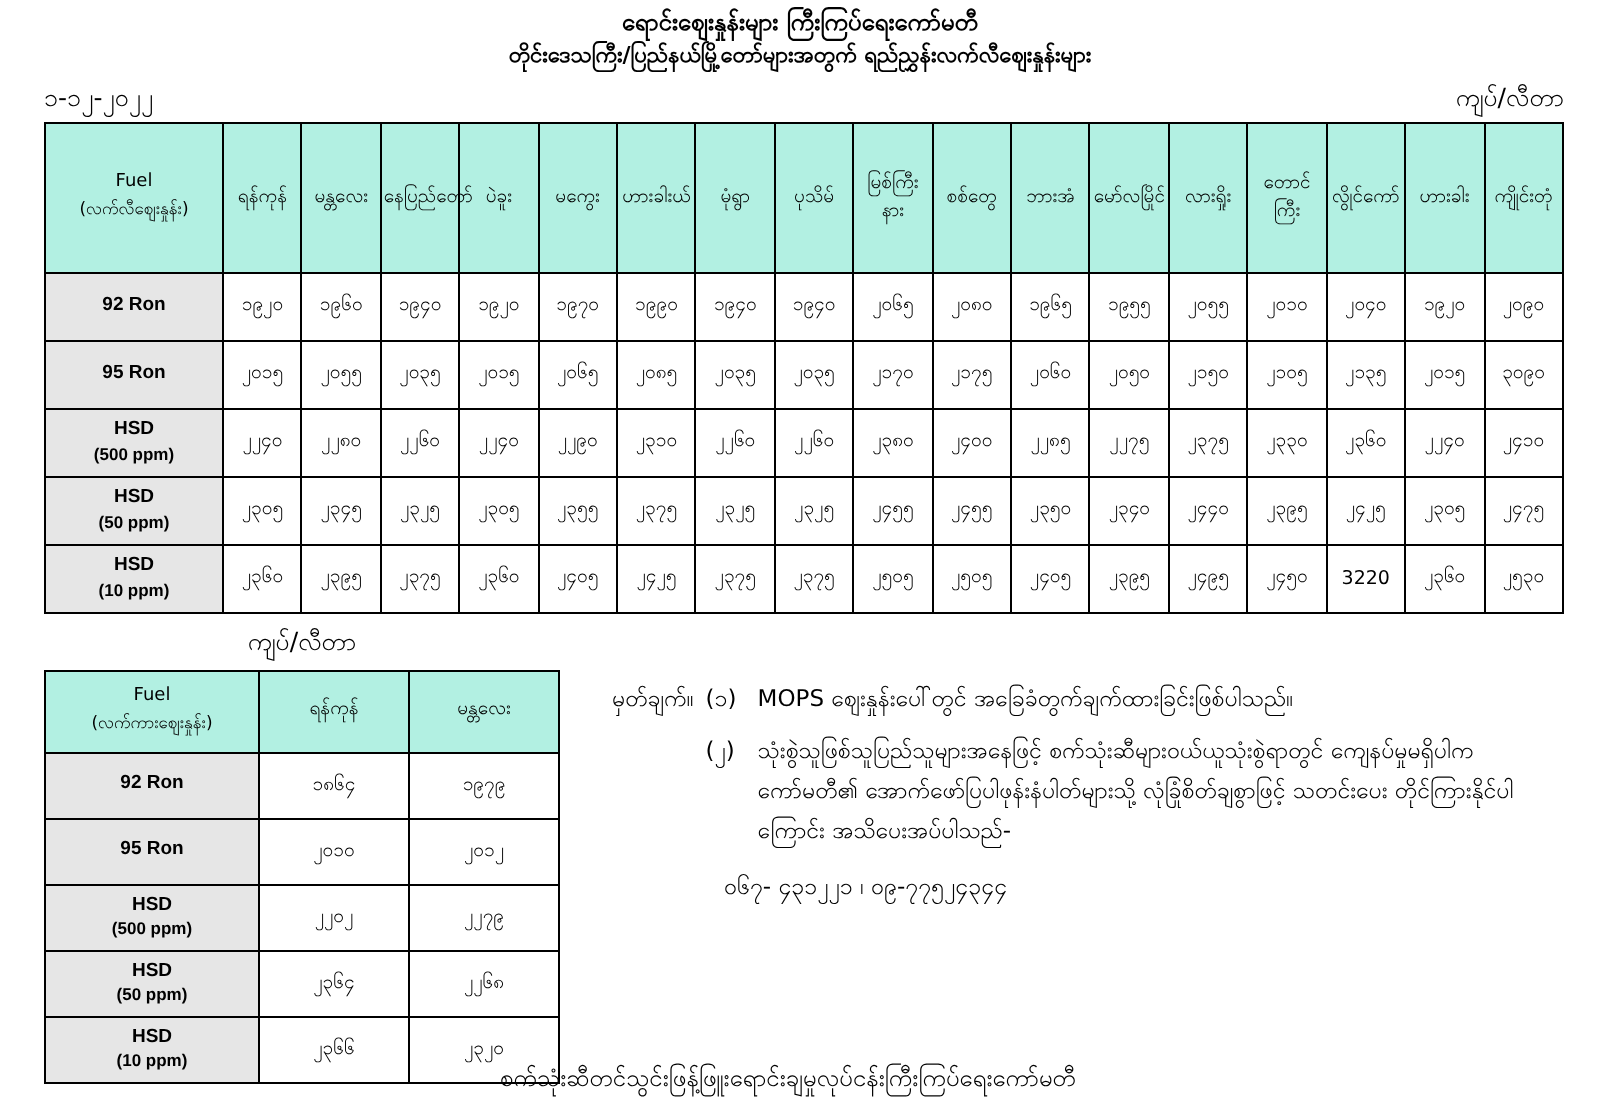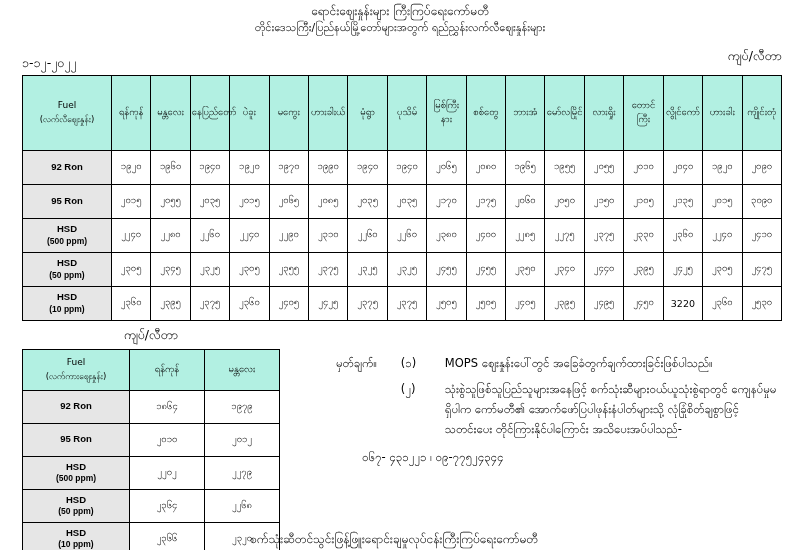--- a/index.html
+++ b/index.html
@@ -18,38 +18,38 @@
   .page {
     position: relative;
     width: 800px;
     height: 550px;
   }
   .hdr {
     text-align: center;
     font-size: 12.5px;
     line-height: 1.5;
     padding-top: 2px;
+    font-weight: bold;
   }
   .hdr .line1 {
     font-size: 12px;
     letter-spacing: 0px;
   }
   .hdr .line2 {
     font-size: 11px;
   }
   .meta-row {
     display: flex;
     justify-content: space-between;
     align-items: center;
     padding: 4px 18px 2px 22px;
     font-size: 12px;
   }
   .date {
     font-size: 12.5px;
-    margin-top: 14px;
   }
   .unit {
     font-size: 12.5px;
   }
 
   
   .main-table-wrap {
     padding: 0 18px 0 22px;
   }
   table.main {
@@ -141,22 +141,21 @@
 
   .notes {
     flex: 1;
     padding-left: 14px;
     padding-top: 26px;
     font-size: 11.5px;
     line-height: 1.75;
   }
   .note-line {
     display: flex;
-    gap: 24px;
-    margin-left: 30px;
+    gap: 6px;
   }
   .note-lbl {
     white-space: nowrap;
   }
   .note-num {
     width: 20px;
     flex: none;
     text-align: left;
   }
   .note-body {

